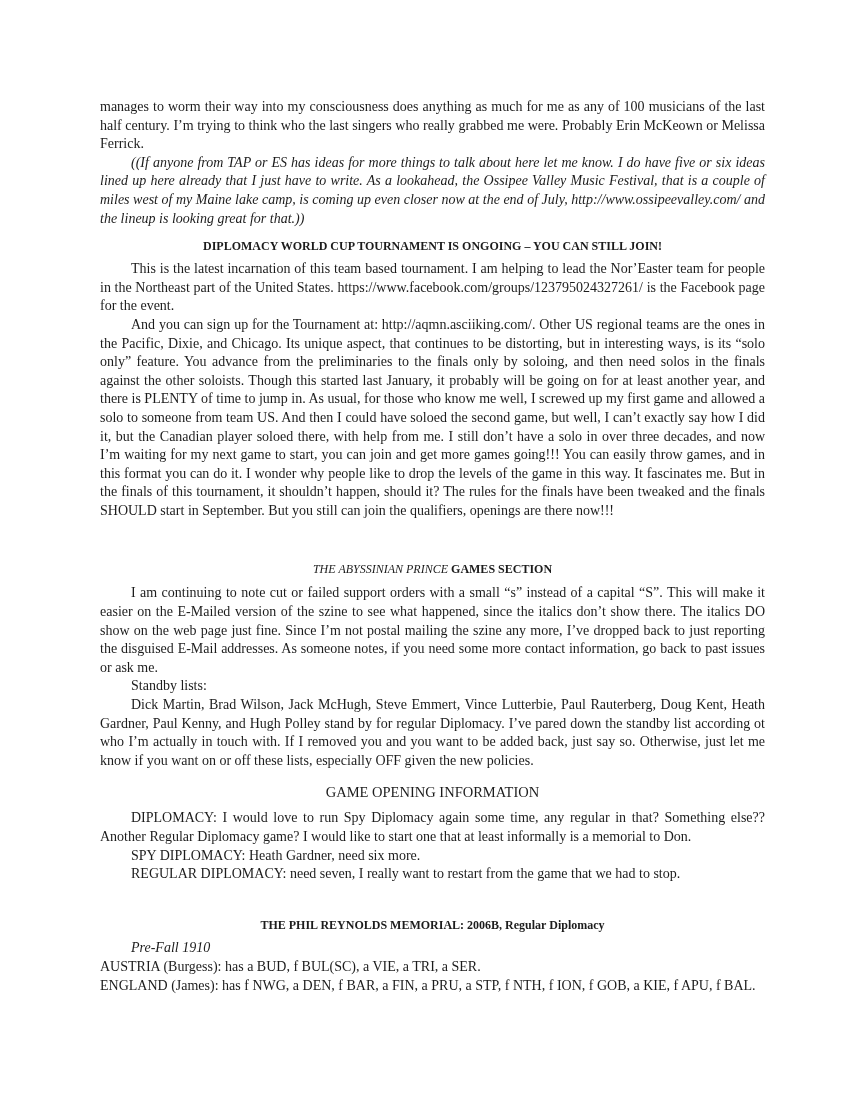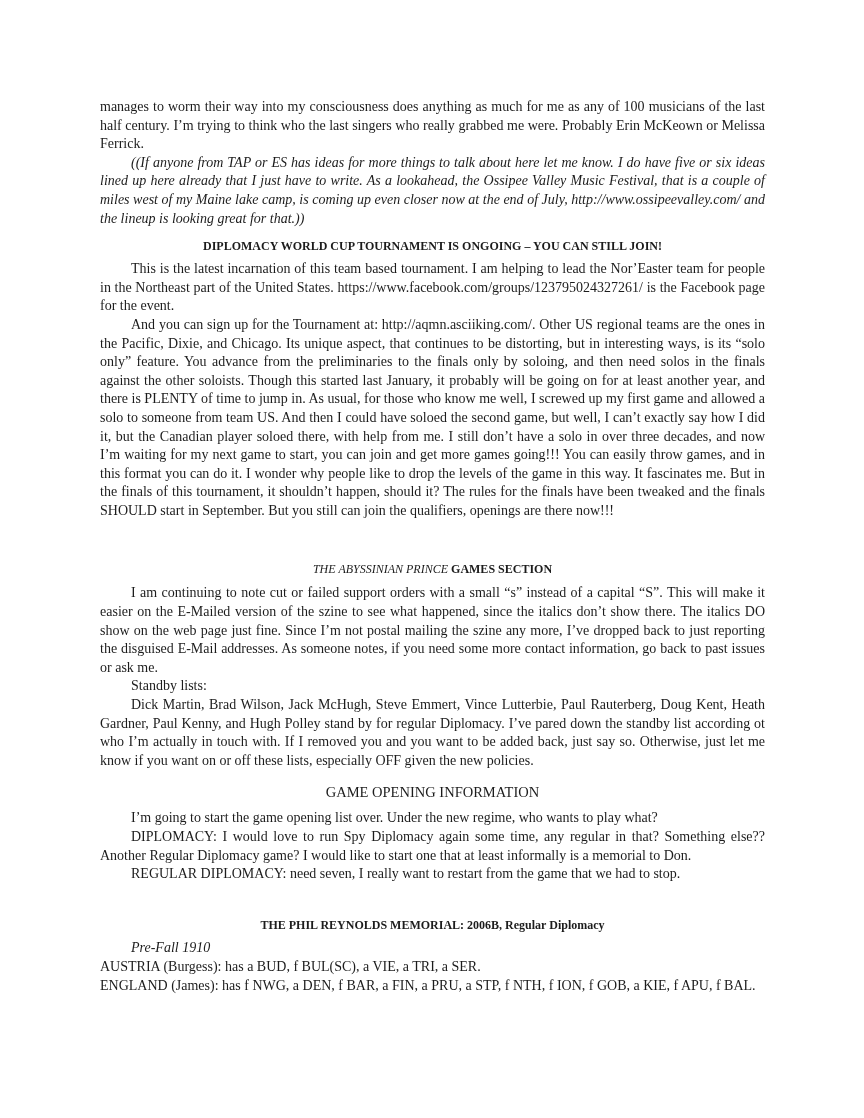--- a/index.html
+++ b/index.html
@@ -77,24 +77,24 @@
   </div>
 
   <p class="body">I am continuing to note cut or failed support orders with a small “s” instead of a capital “S”. This will make it easier on the E-Mailed version of the szine to see what happened, since the italics don’t show there. The italics DO show on the web page just fine. Since I’m not postal mailing the szine any more, I’ve dropped back to just reporting the disguised E-Mail addresses. As someone notes, if you need some more contact information, go back to past issues or ask me.</p>
 
   <p class="body">Standby lists:</p>
 
   <p class="body">Dick Martin, Brad Wilson, Jack McHugh, Steve Emmert, Vince Lutterbie, Paul Rauterberg, Doug Kent, Heath Gardner, Paul Kenny, and Hugh Polley stand by for regular Diplomacy. I’ve pared down the standby list according ot who I’m actually in touch with. If I removed you and you want to be added back, just say so. Otherwise, just let me know if you want on or off these lists, especially OFF given the new policies.</p>
 
   <div class="h-center h-gameopening">GAME OPENING INFORMATION</div>
 
-  <p class="body">I’m going to start the game opening list over. Under the new regime, who wants to play what?</p>
 
   <p class="body">DIPLOMACY: I would love to run Spy Diplomacy again some time, any regular in that? Something else?? Another Regular Diplomacy game? I would like to start one that at least informally is a memorial to Don.</p>
 
+  <p class="body">SPY DIPLOMACY: Heath Gardner, need six more.</p>
 
   <p class="body">REGULAR DIPLOMACY: need seven, I really want to restart from the game that we had to stop.</p>
 
   <div class="h-center bold h-phil">THE PHIL REYNOLDS MEMORIAL: 2006B, Regular Diplomacy</div>
 
 
   <p class="season-line">Pre-Fall 1910</p>
 
   <p class="unit-line">AUSTRIA (Burgess): has a BUD, f BUL(SC), a VIE, a TRI, a SER.</p>
 

